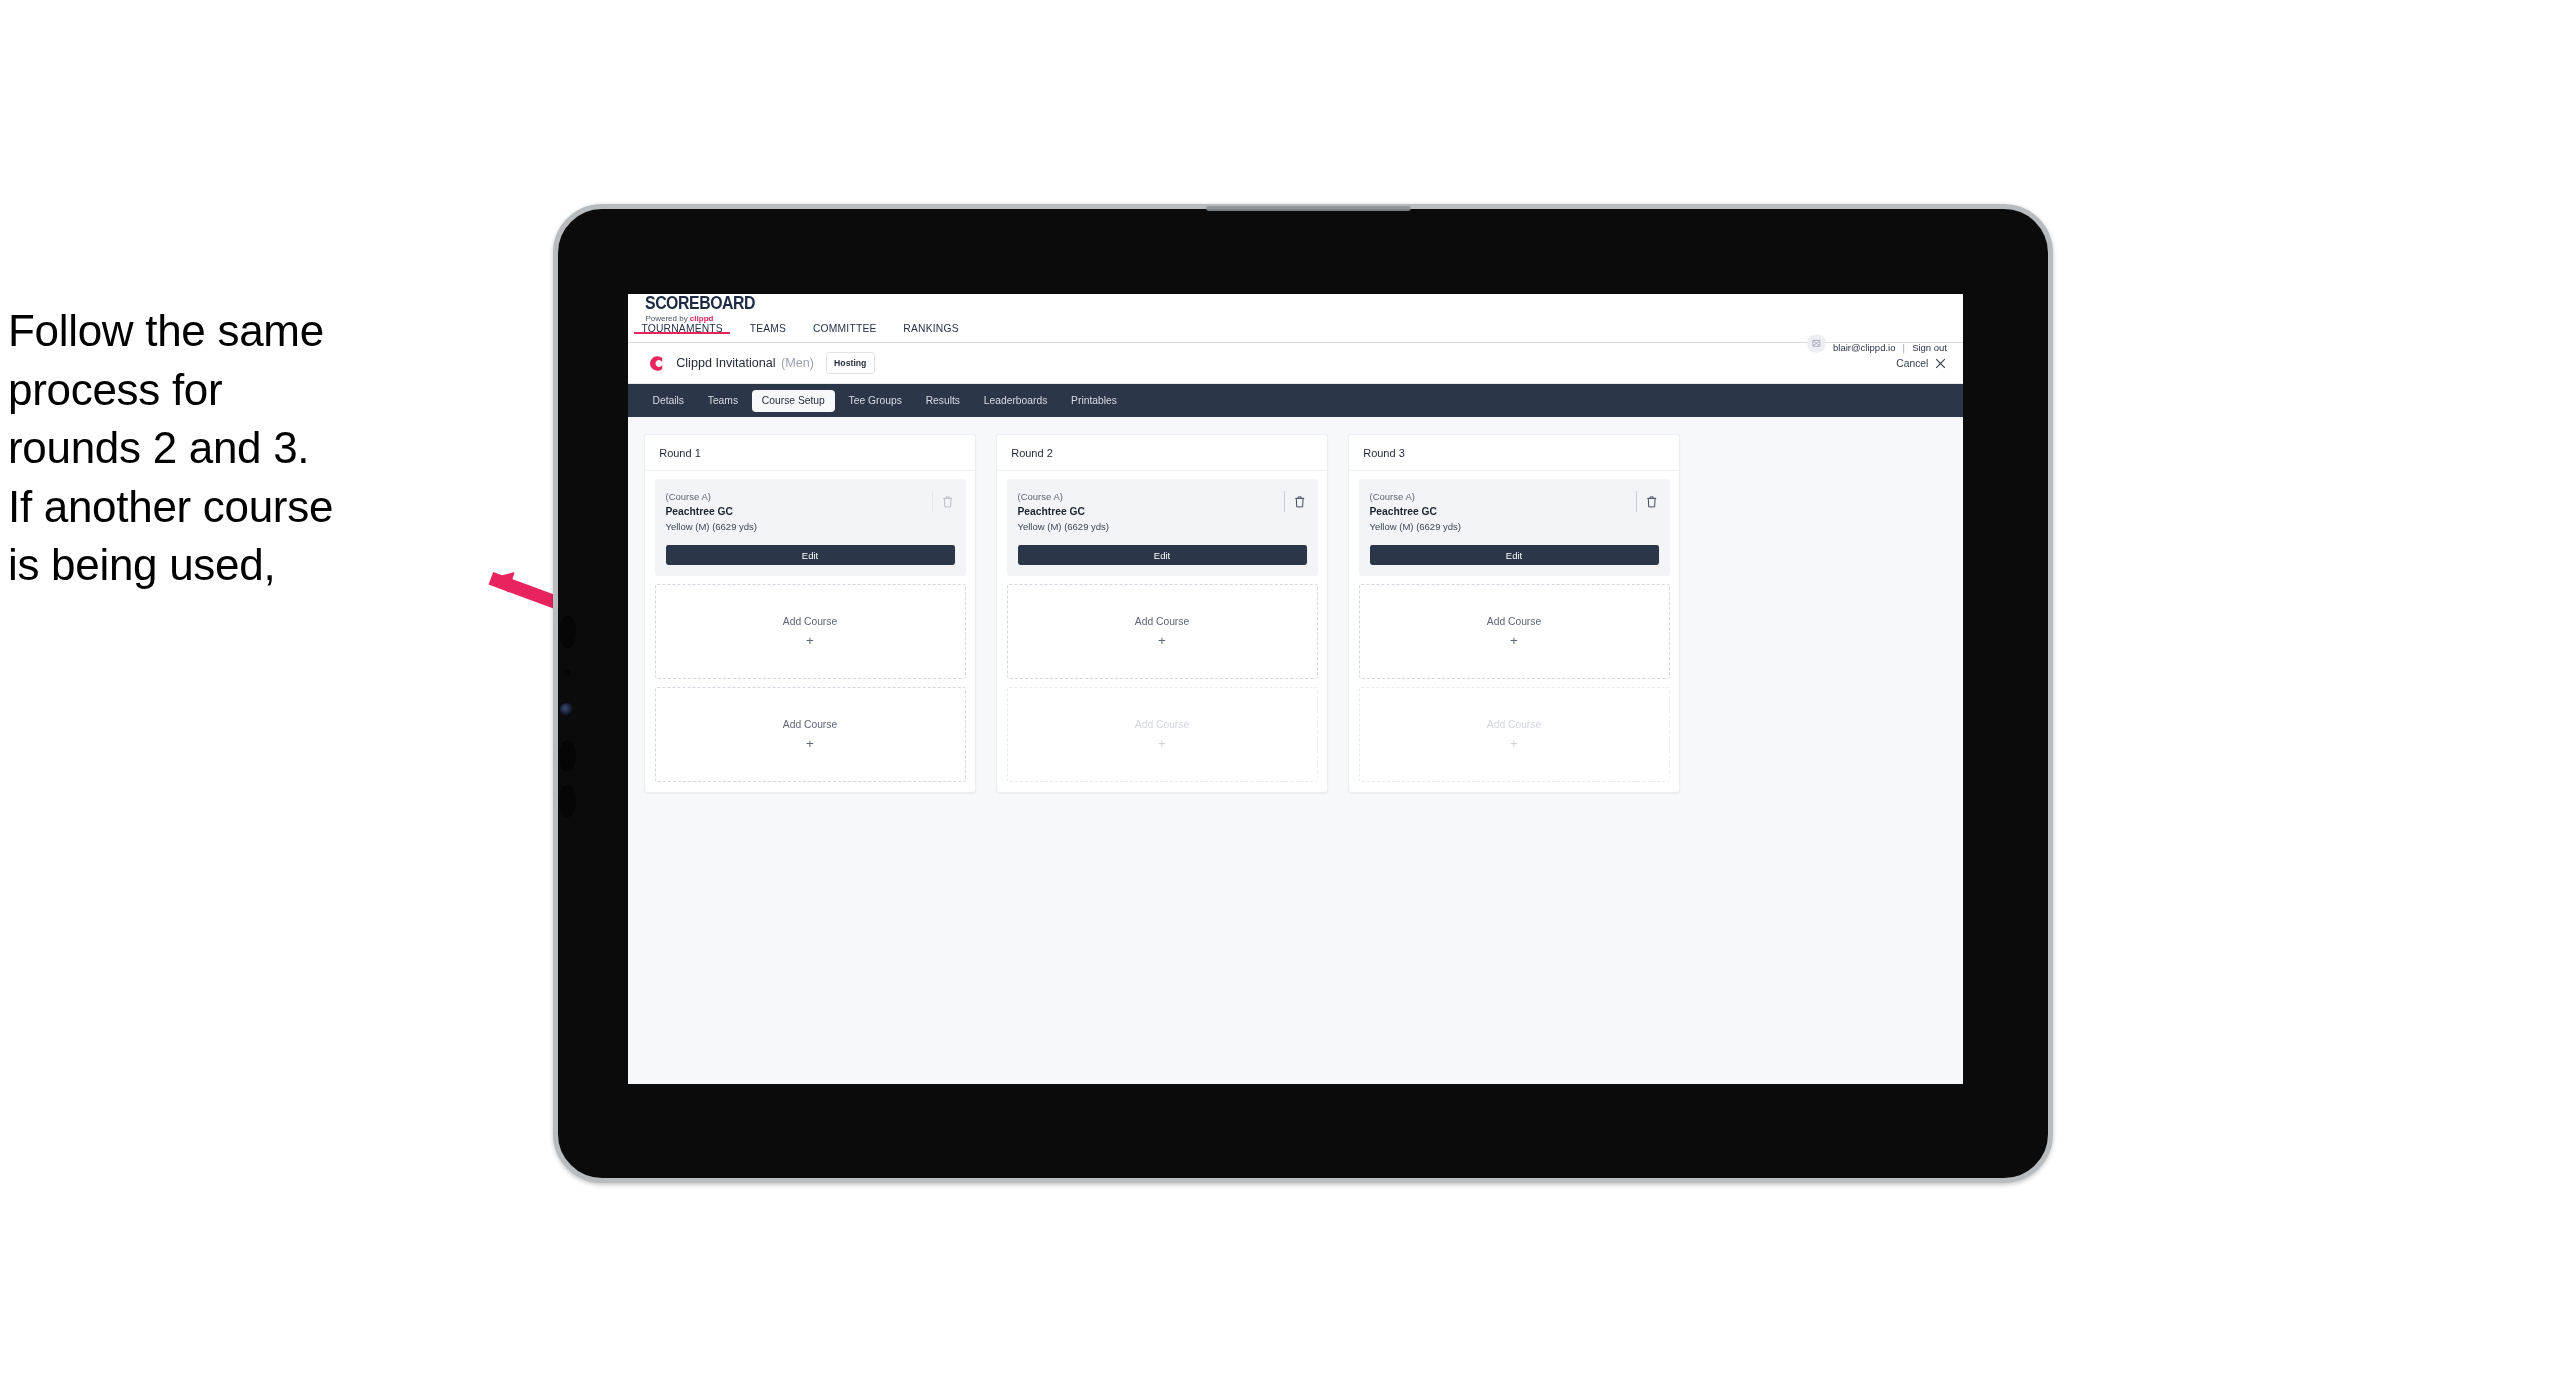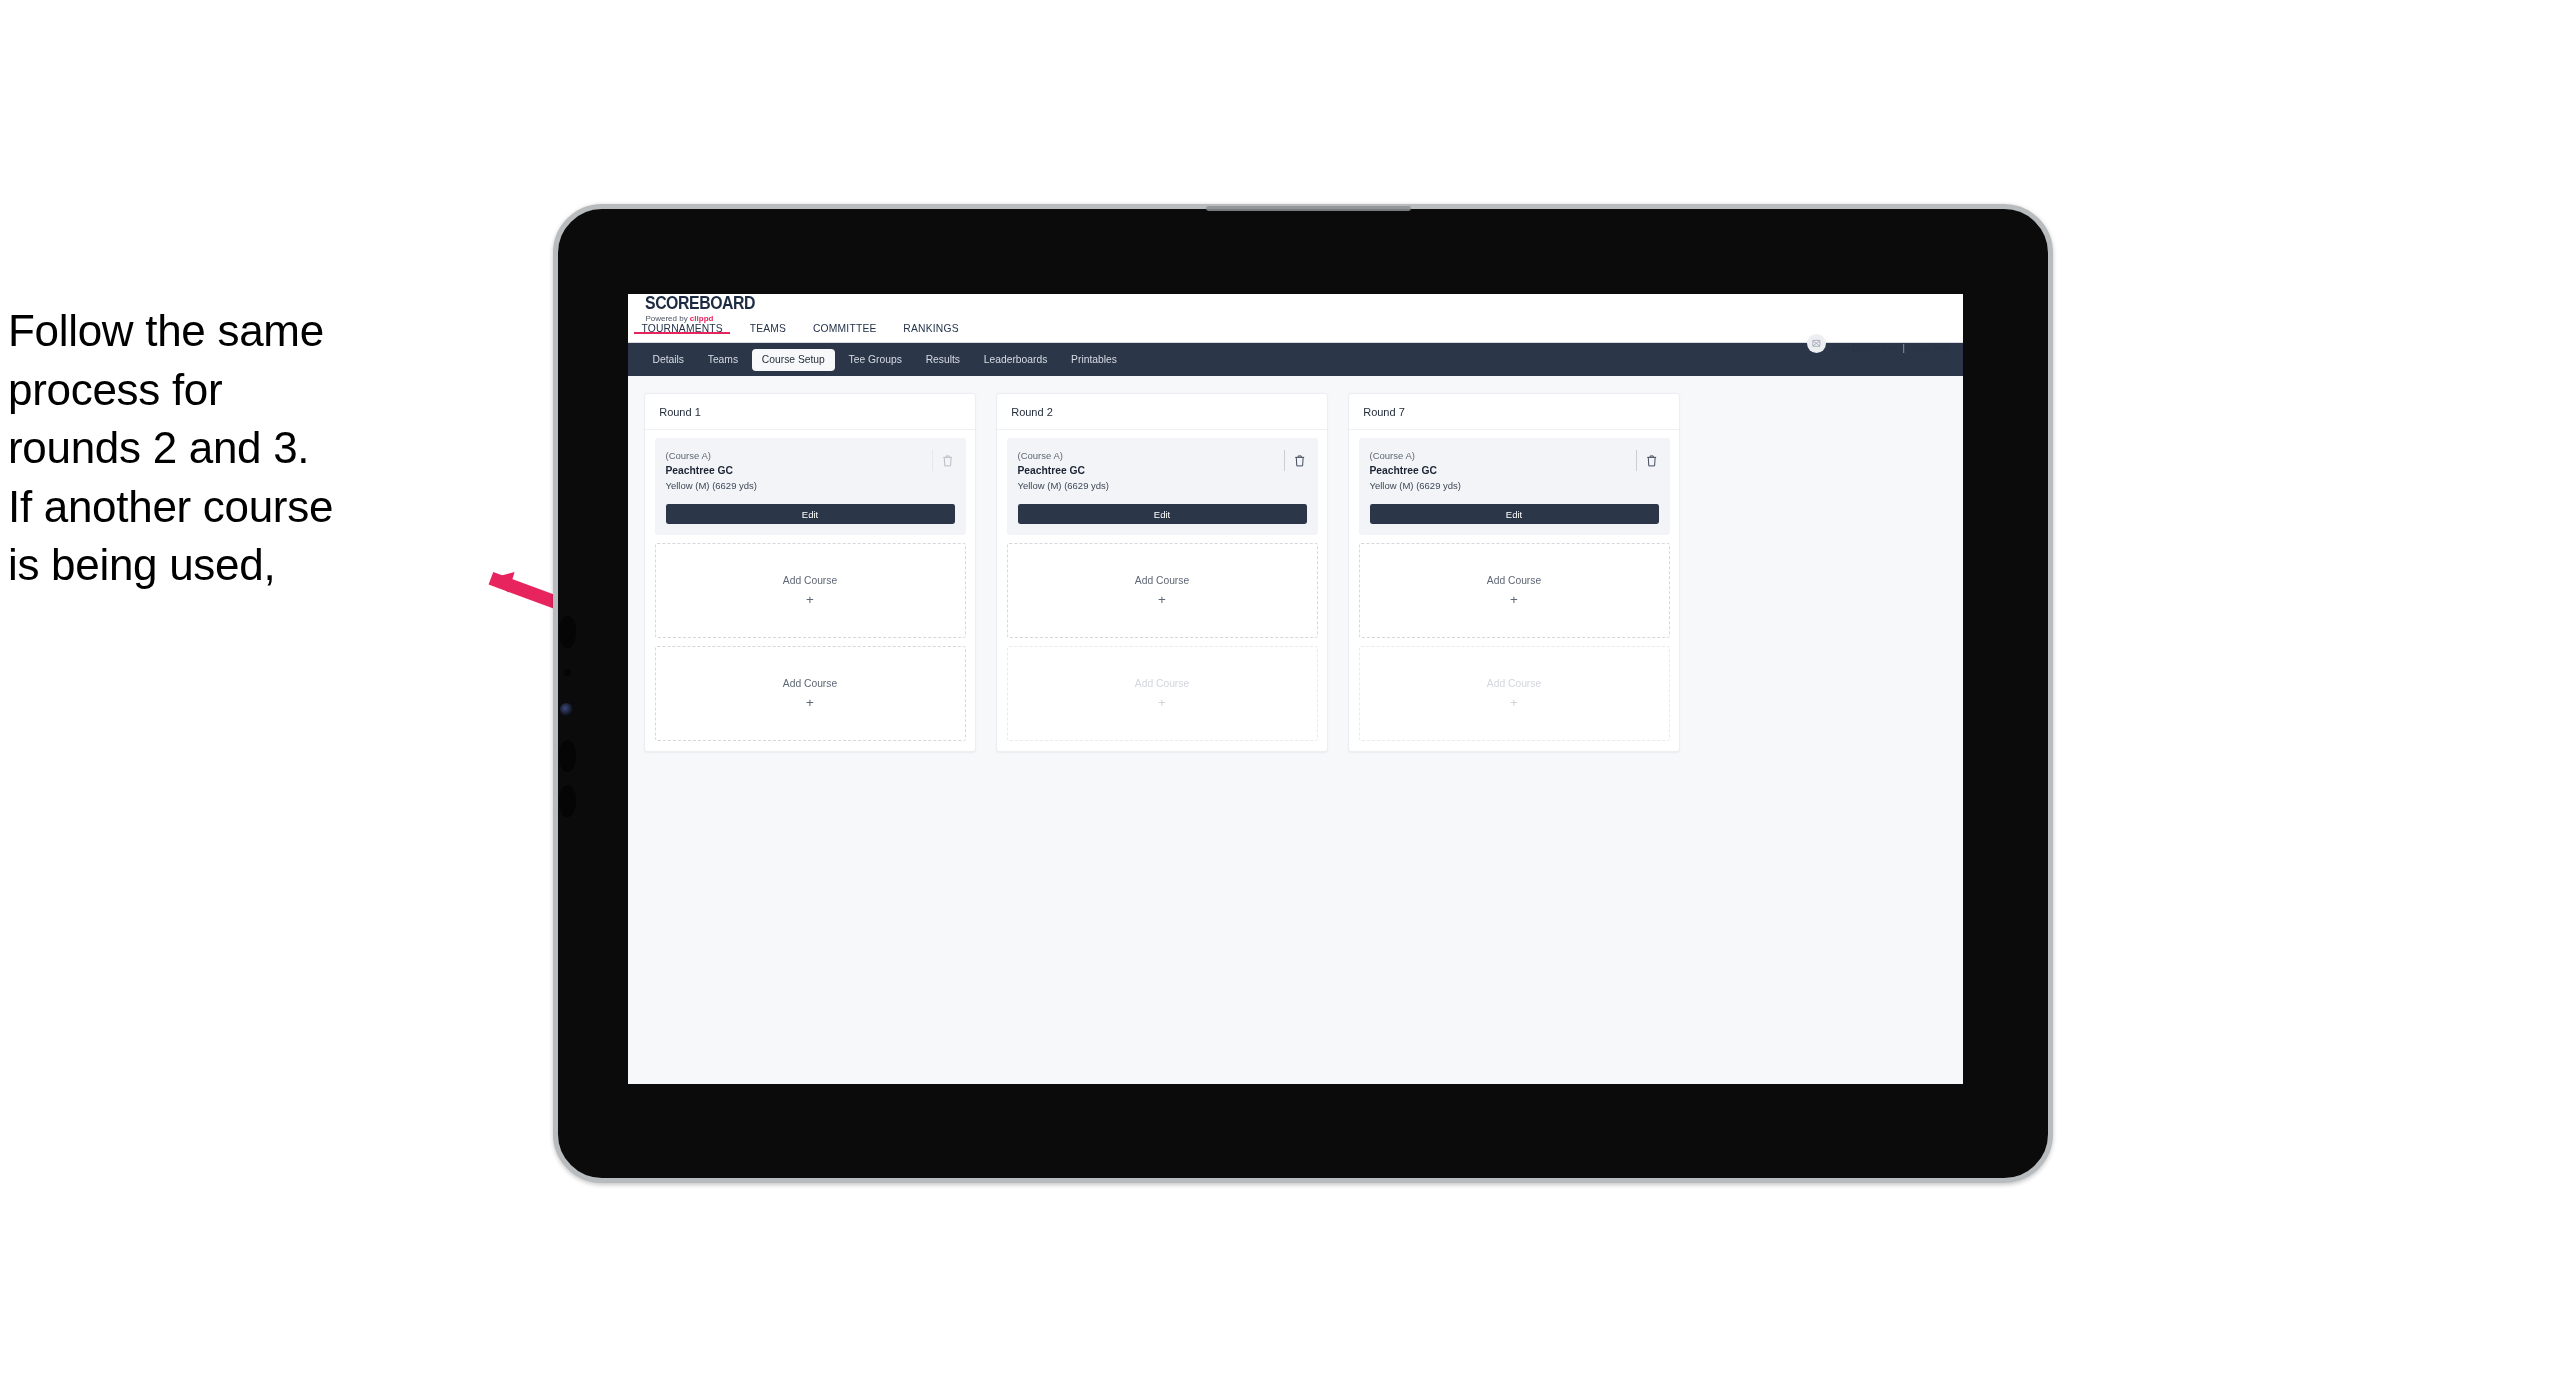--- a/index.html
+++ b/index.html
@@ -211,20 +211,36 @@
             <rect x="1.5" y="2.5" width="13" height="11" rx="1"></rect>
             <path d="M1.5 3 L14.5 13 M14.5 3 L1.5 13"></path>
           </svg>
         </div>
         <span>blair@clippd.io</span>
         <span class="nav-sep">|</span>
         <span class="signout">Sign out</span>
       </div>
     </div>
 
+    <div class="subhead">
+      <div class="c-logo">
+        <svg width="19" height="19" viewBox="0 0 24 24">
+          <path d="M20.5 5.2 A9.2 9.2 0 1 0 20.5 18.8 L20.5 13.6 A4.4 4.4 0 1 1 20.5 10.4 Z" fill="#e8245f"></path>
+        </svg>
+      </div>
+      <span class="tourney-name">Clippd Invitational</span>
+      <span class="tourney-gender">(Men)</span>
+      <span class="hosting-badge">Hosting</span>
+      <div class="cancel">
+        <span>Cancel</span>
+        <svg width="11" height="11" viewBox="0 0 14 14">
+          <path d="M1.5 1.5 L12.5 12.5 M12.5 1.5 L1.5 12.5" stroke="#32404f" stroke-width="1.5" fill="none"></path>
+        </svg>
+      </div>
+    </div>
 
     <div class="tabbar">
       <div class="tab">Details</div>
       <div class="tab">Teams</div>
       <div class="tab active">Course Setup</div>
       <div class="tab">Tee Groups</div>
       <div class="tab">Results</div>
       <div class="tab">Leaderboards</div>
       <div class="tab">Printables</div>
     </div>
@@ -289,21 +305,21 @@
             <span class="plus">+</span>
           </div>
           <div class="add-course dim">
             <span>Add Course</span>
             <span class="plus">+</span>
           </div>
         </div>
       </div>
 
       <div class="round-col">
-        <div class="round-title">Round 7</div>
+        <div class="round-title">Round 3</div>
         <div class="round-body">
           <div class="course-card">
             <div class="course-head">
               <div class="course-meta">
                 <div class="course-label">(Course A)</div>
                 <div class="course-name">Peachtree GC</div>
                 <div class="course-tee">Yellow (M) (6629 yds)</div>
               </div>
               <div class="card-actions">
                 <div class="vdiv"></div>

